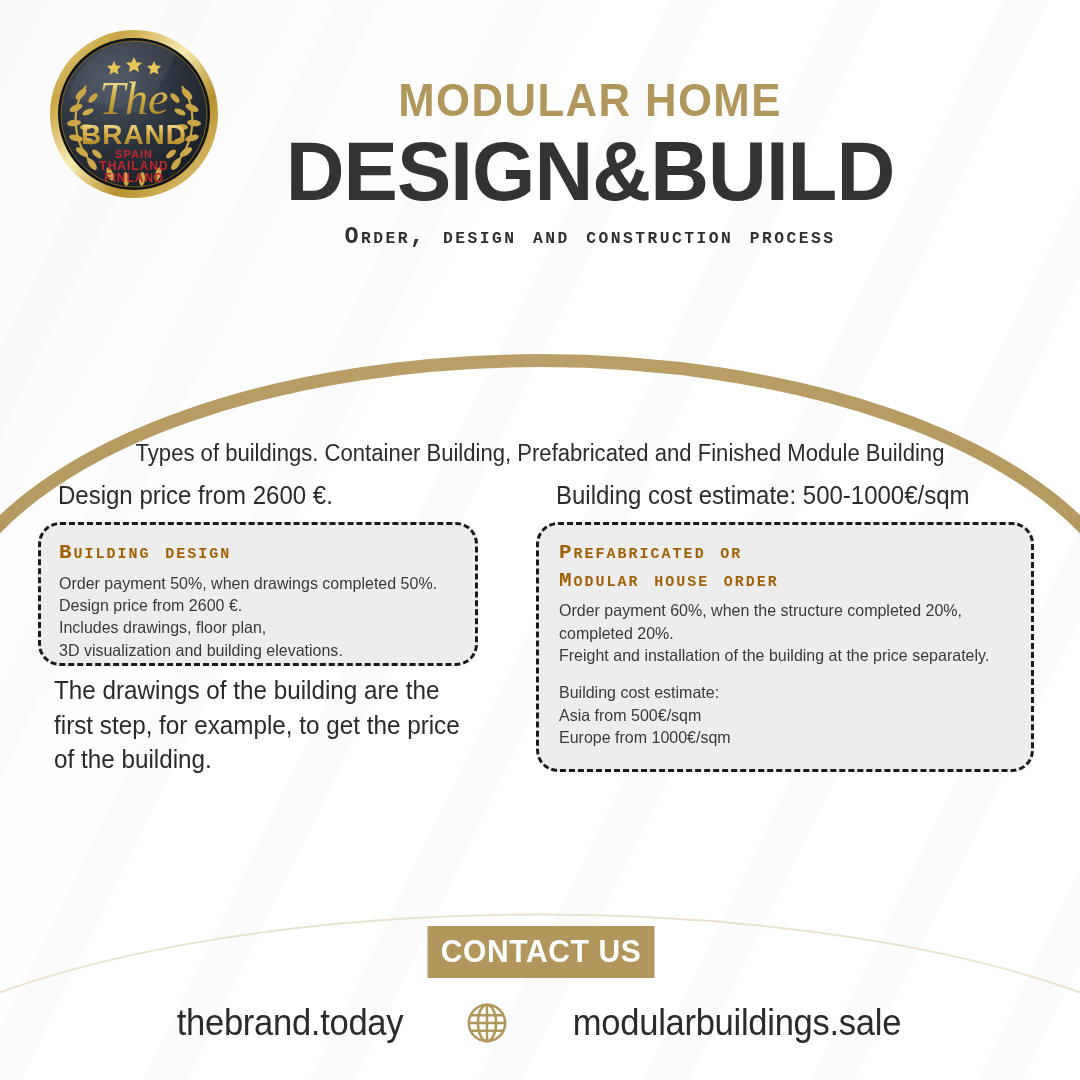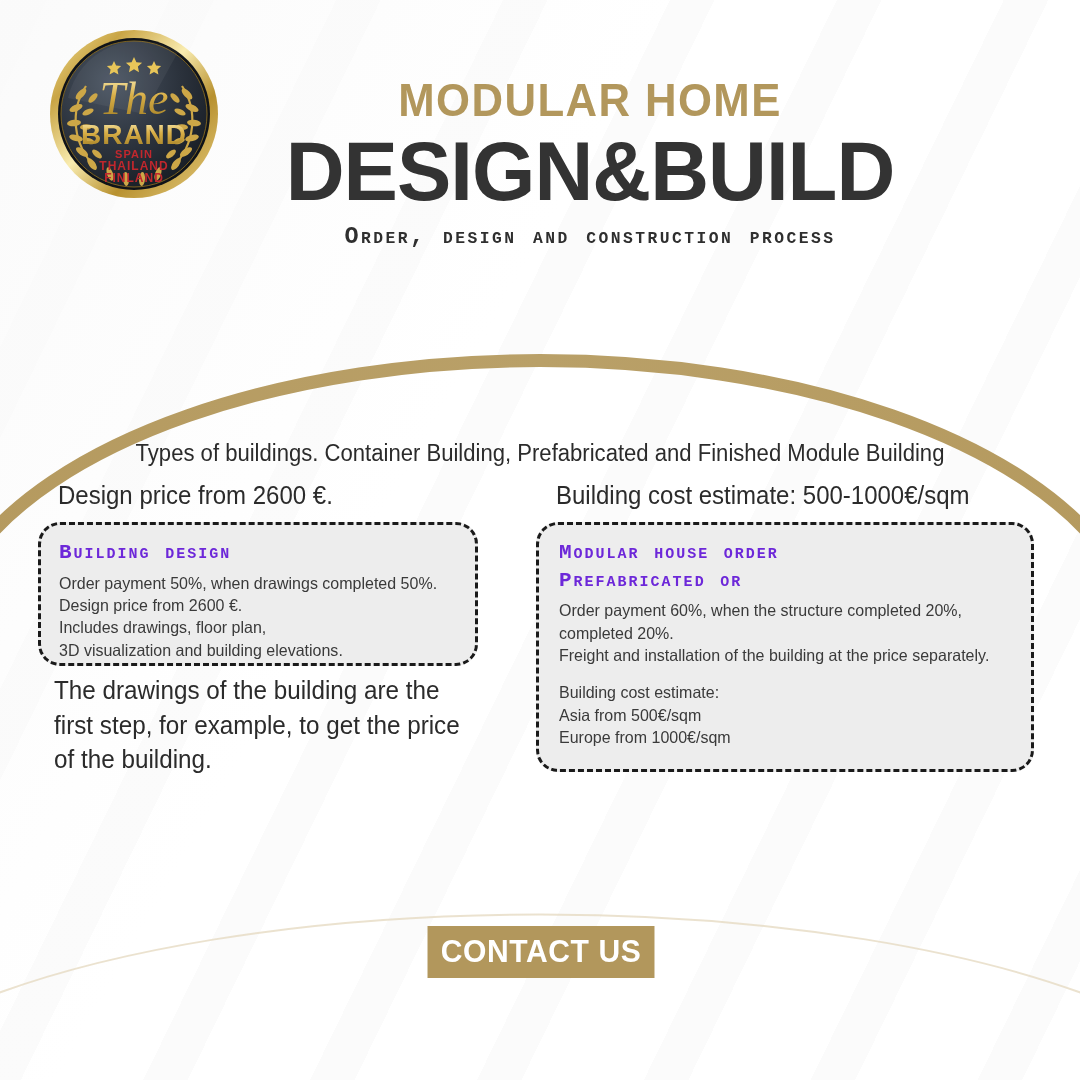--- a/index.html
+++ b/index.html
@@ -132,21 +132,21 @@
     box-sizing: border-box;
   }
   .card-left  { left: 38px;  top: 522px; width: 440px; height: 144px; padding: 14px 18px 0 18px; }
   .card-right { left: 536px; top: 522px; width: 498px; height: 250px; padding: 14px 20px 0 20px; }
 
   .card-title {
     font-family: "Liberation Mono", "DejaVu Sans Mono", monospace;
     font-size: 21px;
     font-weight: bold;
     letter-spacing: 2px;
-    color: #6d28d9;
+    color: #a16207;
     font-variant: small-caps;
     text-transform: lowercase;
     line-height: 1.32;
   }
   .card-title::first-letter { text-transform: uppercase; }
   .card-title.two-line { font-size: 21px; }
 
   .card-body {
     font-size: 16.5px;
     color: #3a3a3a;
@@ -326,35 +326,51 @@
     <div class="card-title">Building design</div>
     <div class="card-body">
       <span class="ln">Order payment 50%, when drawings completed 50%.</span>
       <span class="ln">Design price from 2600 €.</span>
       <span class="ln">Includes drawings, floor plan,</span>
       <span class="ln">3D visualization and building elevations.</span>
     </div>
   </div>
 
   <div class="card card-right">
+    <div class="card-title two-line">Prefabricated or</div>
     <div class="card-title two-line">modular house order</div>
-    <div class="card-title two-line">Prefabricated or</div>
     <div class="card-body">
       <span class="ln">Order payment 60%, when the structure completed 20%,</span>
       <span class="ln">completed 20%.</span>
       <span class="ln">Freight and installation of the building at the price separately.</span>
       <span class="spacer"></span>
       <span class="ln">Building cost estimate:</span>
       <span class="ln">Asia from 500€/sqm</span>
       <span class="ln">Europe from 1000€/sqm</span>
     </div>
   </div>
 
   <div class="note-para">
     <span class="ln">The drawings of the building are the</span>
     <span class="ln">first step, for example, to get the price</span>
     <span class="ln">of the building.</span>
   </div>
 
   <div class="contact-btn">CONTACT US</div>
 
+  <div class="footer-row">
+    <span class="site">thebrand.today</span>
+
+    <svg class="globe-icon" viewBox="0 0 48 48">
+      <g fill="none" stroke="#b2975c" stroke-width="2.6">
+        <circle cx="24" cy="24" r="19"></circle>
+        <ellipse cx="24" cy="24" rx="9.5" ry="19"></ellipse>
+        <line x1="24" y1="5" x2="24" y2="43"></line>
+        <line x1="6.5" y1="16" x2="41.5" y2="16"></line>
+        <line x1="5" y1="24" x2="43" y2="24"></line>
+        <line x1="6.5" y1="32" x2="41.5" y2="32"></line>
+      </g>
+    </svg>
+
+    <span class="site">modularbuildings.sale</span>
+  </div>
 
 </div>
 
 </body></html>

